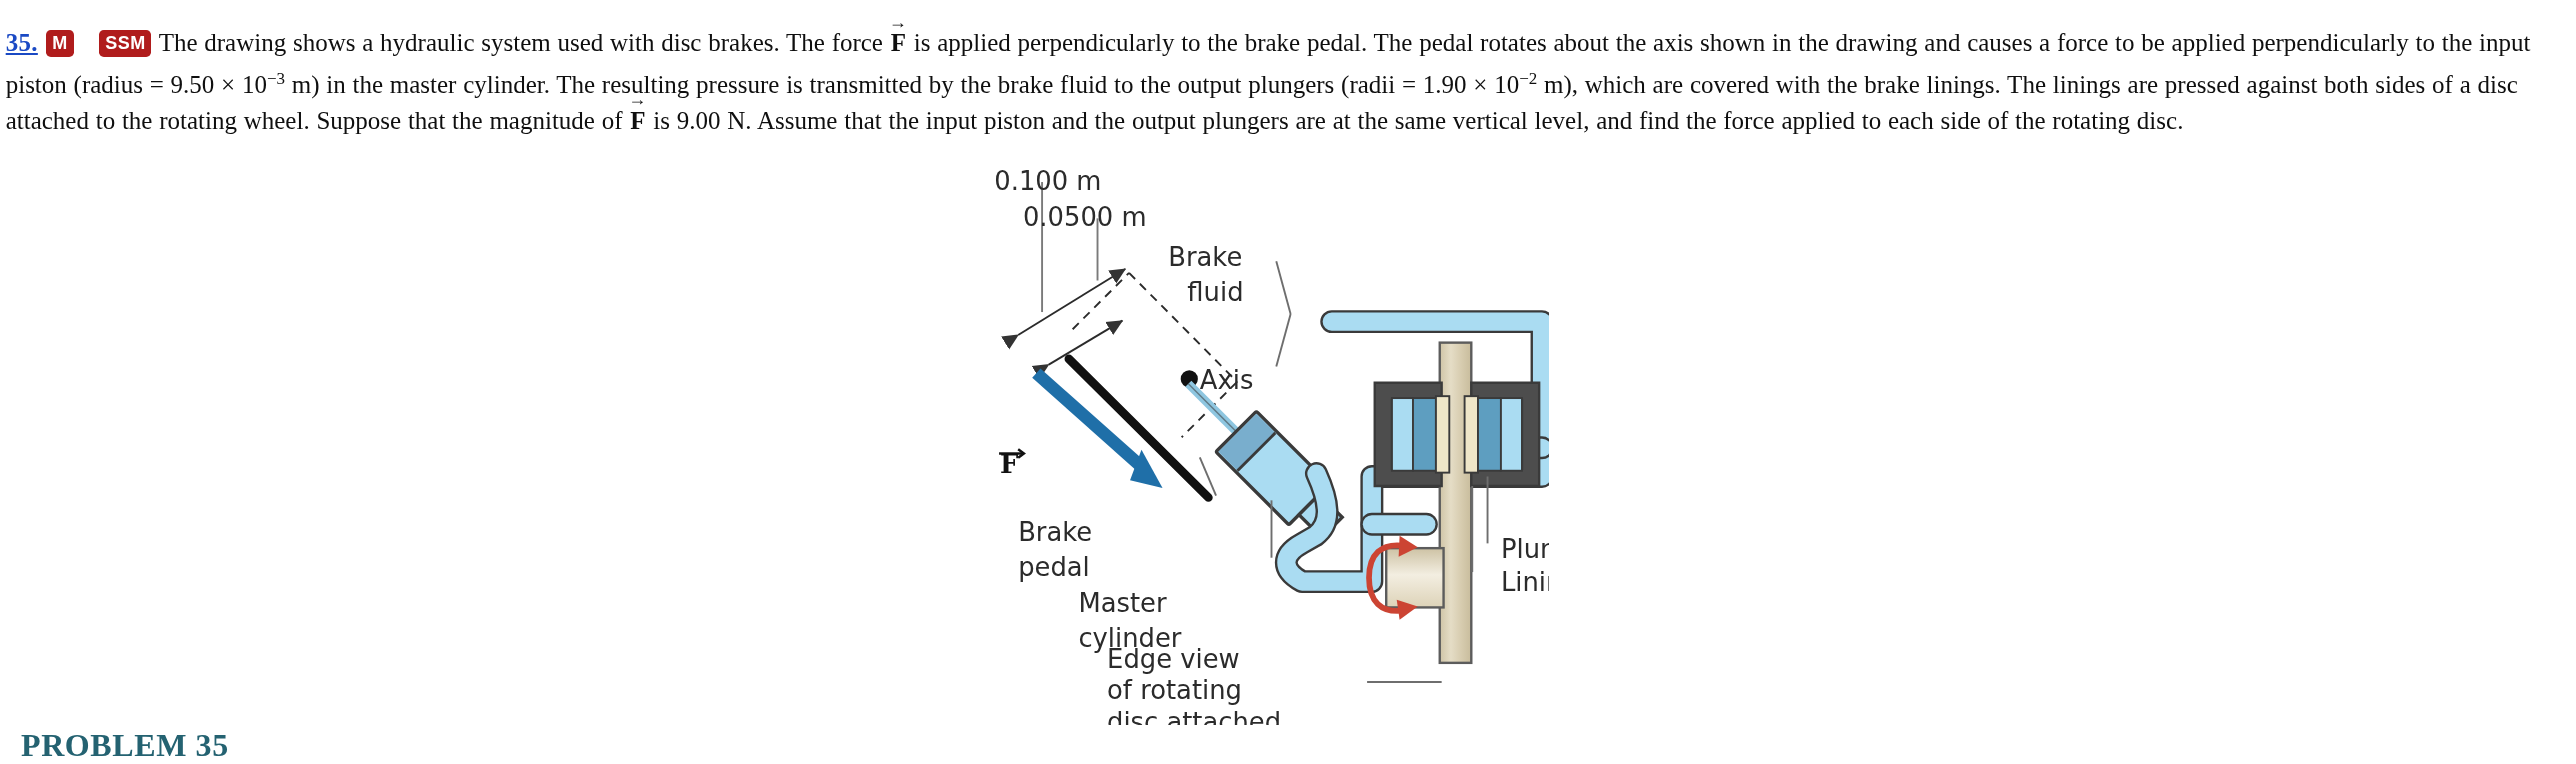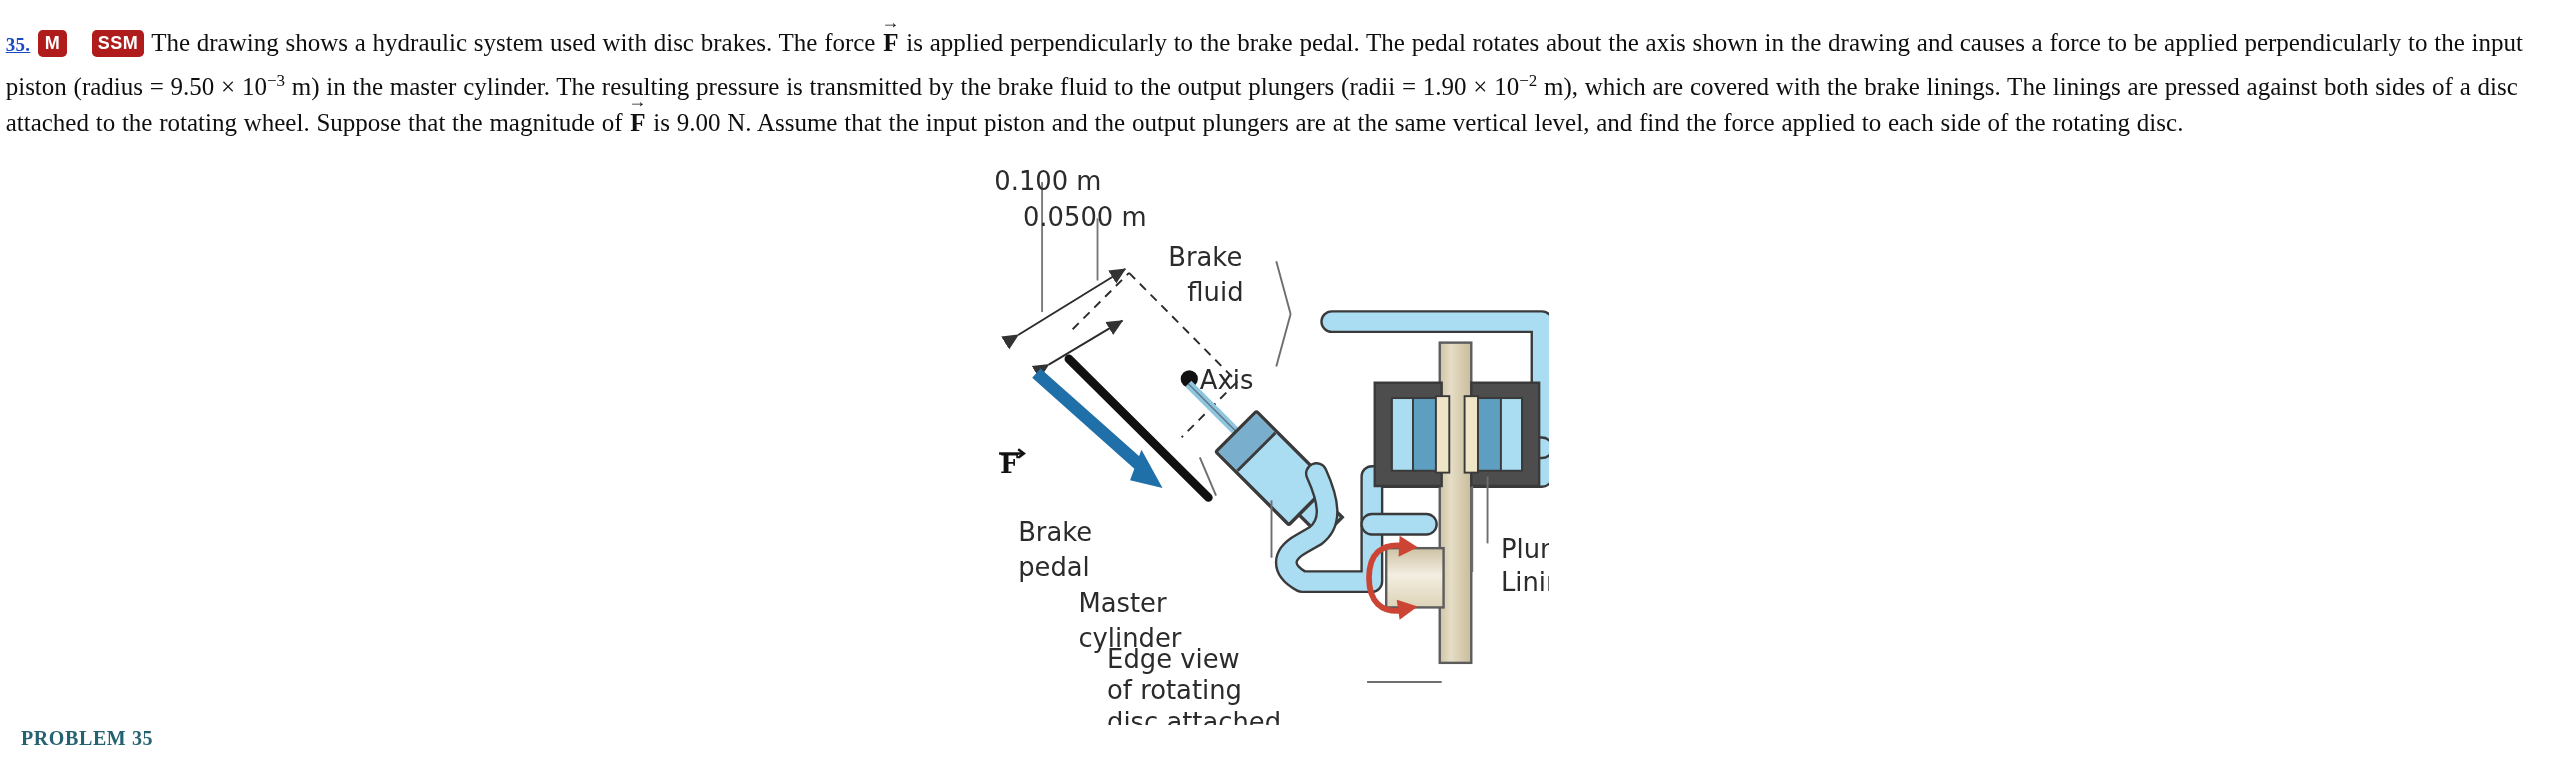--- a/index.html
+++ b/index.html
@@ -25,21 +25,21 @@
     font-size: 25px;
     line-height: 36px;
     color: #0f0f0f;
     text-align: left;
     word-spacing: 0.5px;
   }
   .pnum {
     color: #1a49c4;
     font-weight: bold;
     text-decoration: underline;
-    font-size: 19px;
+    font-size: 25px;
     letter-spacing: 0.3px;
   }
   .badge {
     display: inline-block;
     background: #b01c1c;
     color: #ffffff;
     font-family: "Liberation Sans", "DejaVu Sans", sans-serif;
     font-weight: bold;
     font-size: 18px;
     line-height: 1;
@@ -78,21 +78,21 @@
     width: 555px; height: 564px;
   }
   #figure svg { display: block; }
 
   
   #footer-label {
     position: absolute;
     left: 21px; top: 727px;
     font-family: "Liberation Serif", "DejaVu Serif", serif;
     font-weight: bold;
-    font-size: 20px;
+    font-size: 32px;
     letter-spacing: 0.6px;
     color: #246271;
   }
 </style>
 </head>
 <body>
 
 <div id="problem-text">
   <p class="para">
     <span class="pnum">35.</span>

